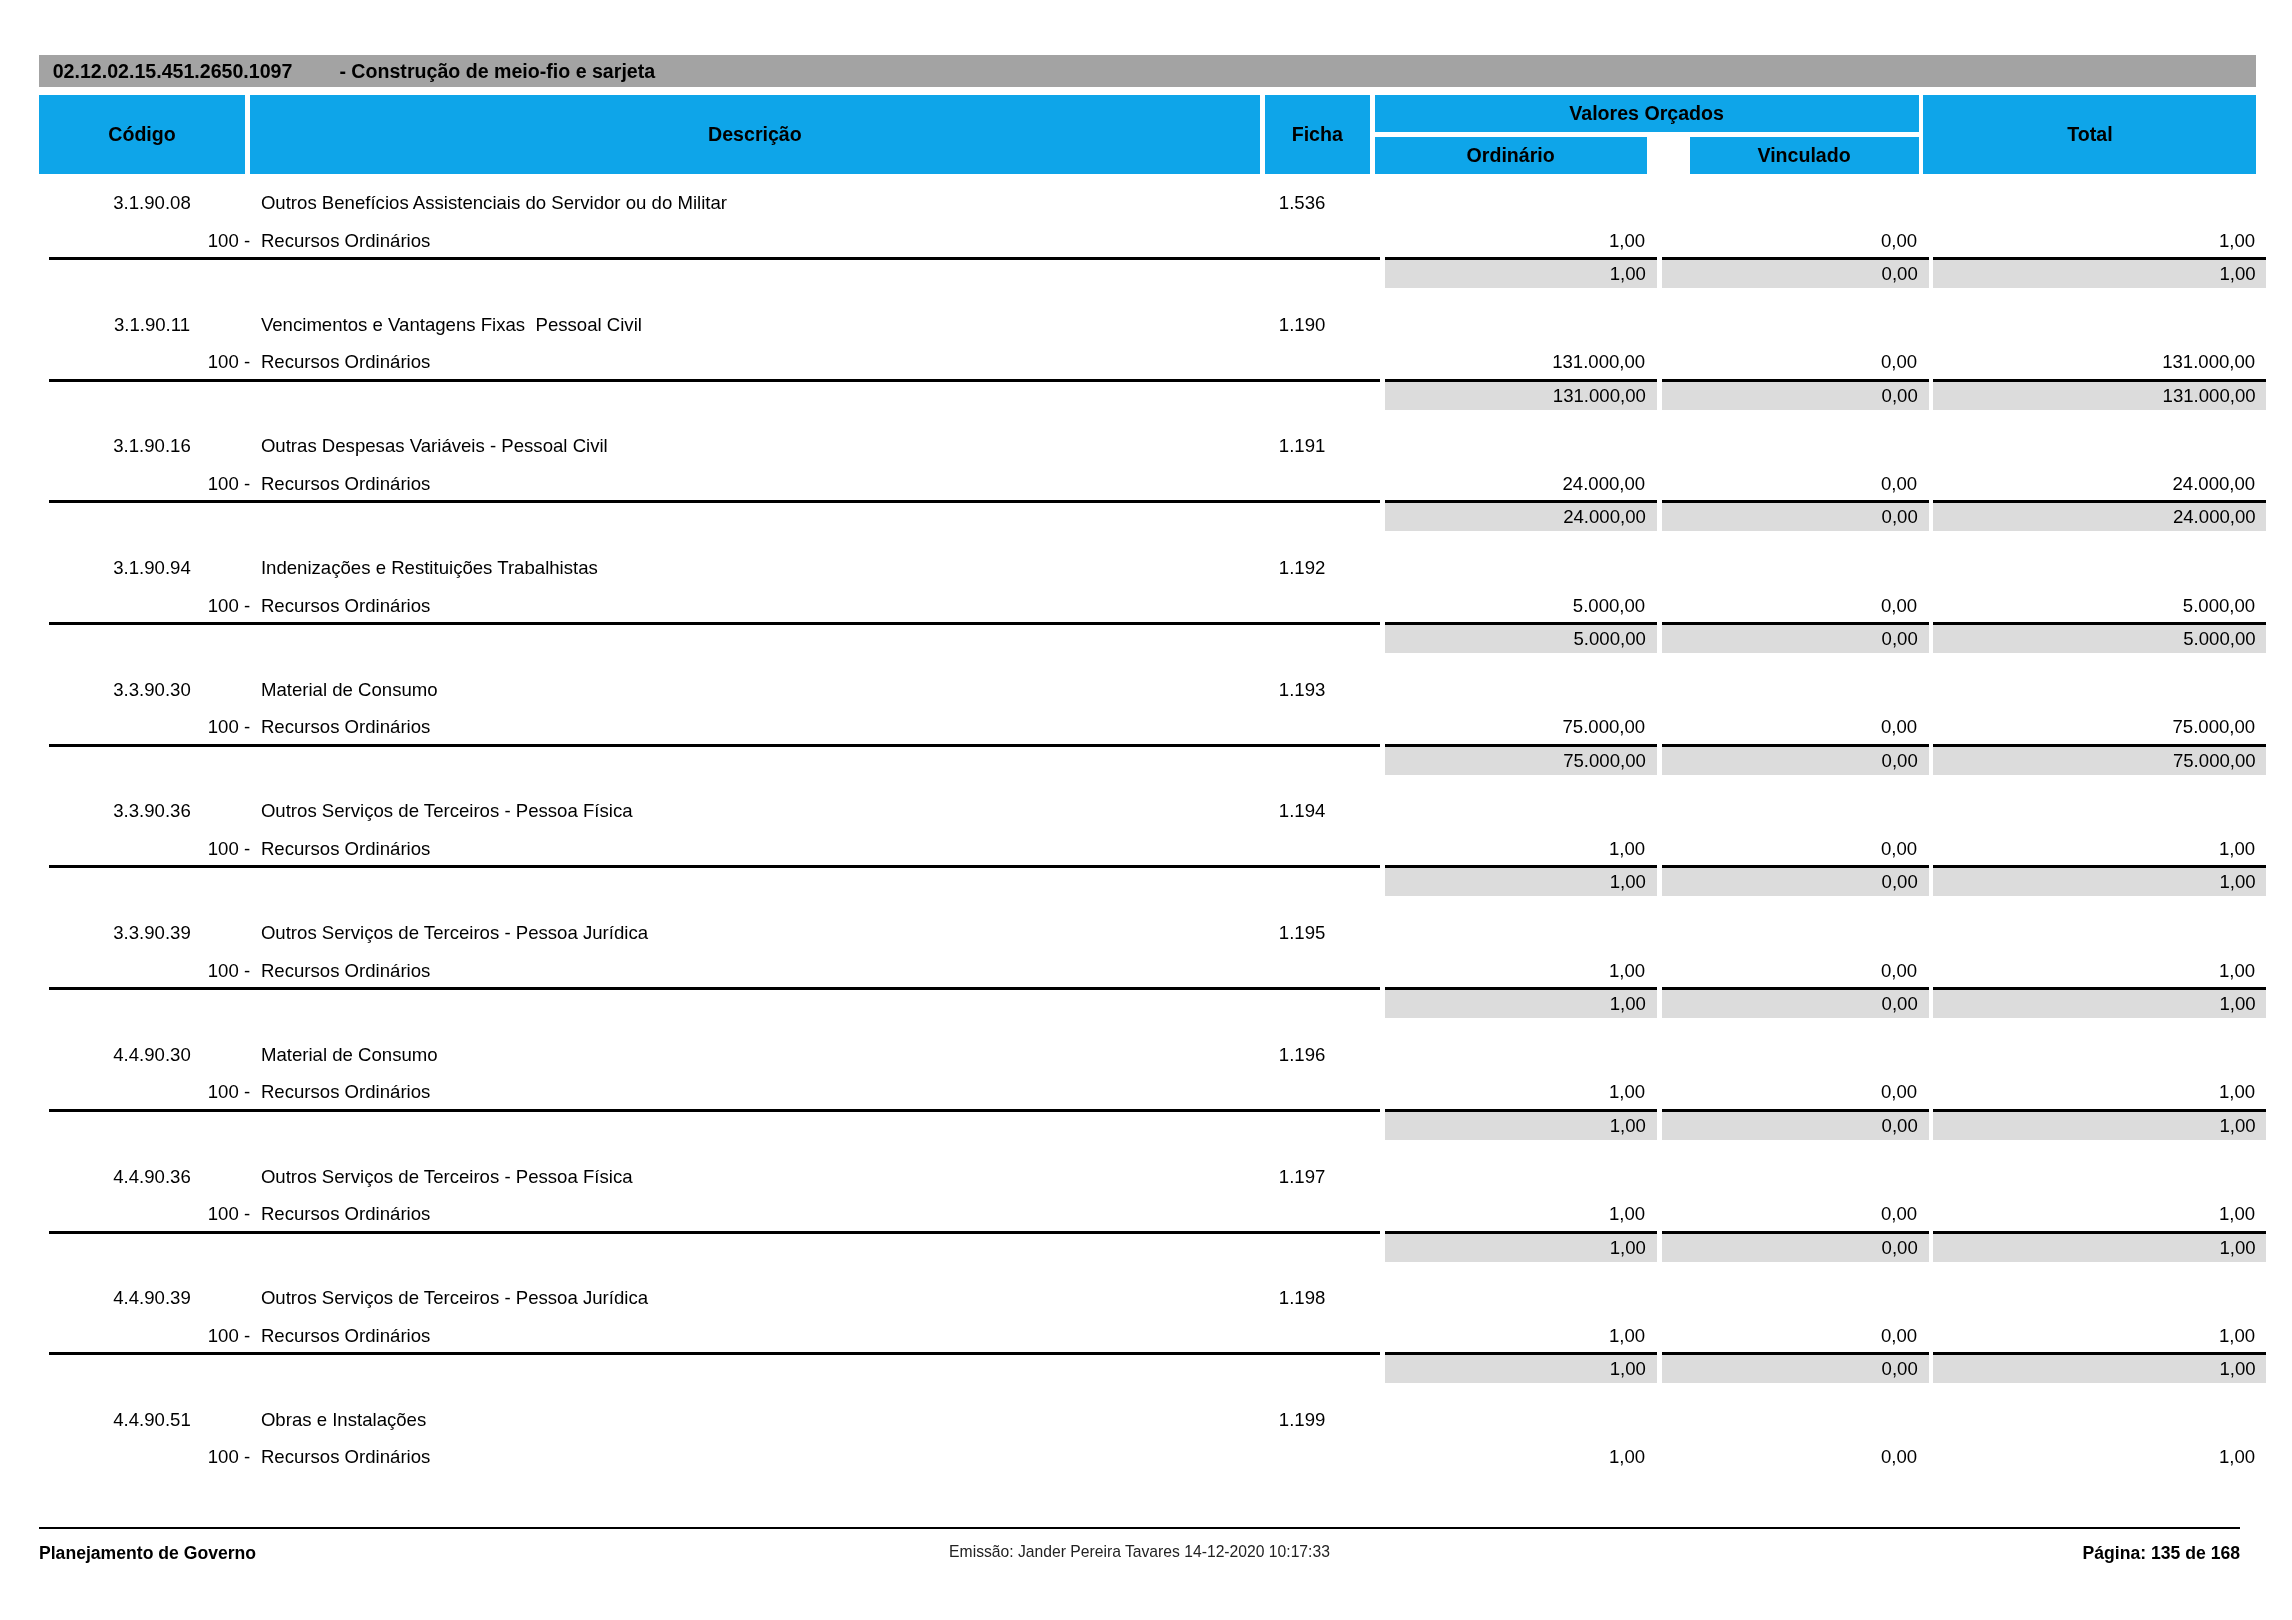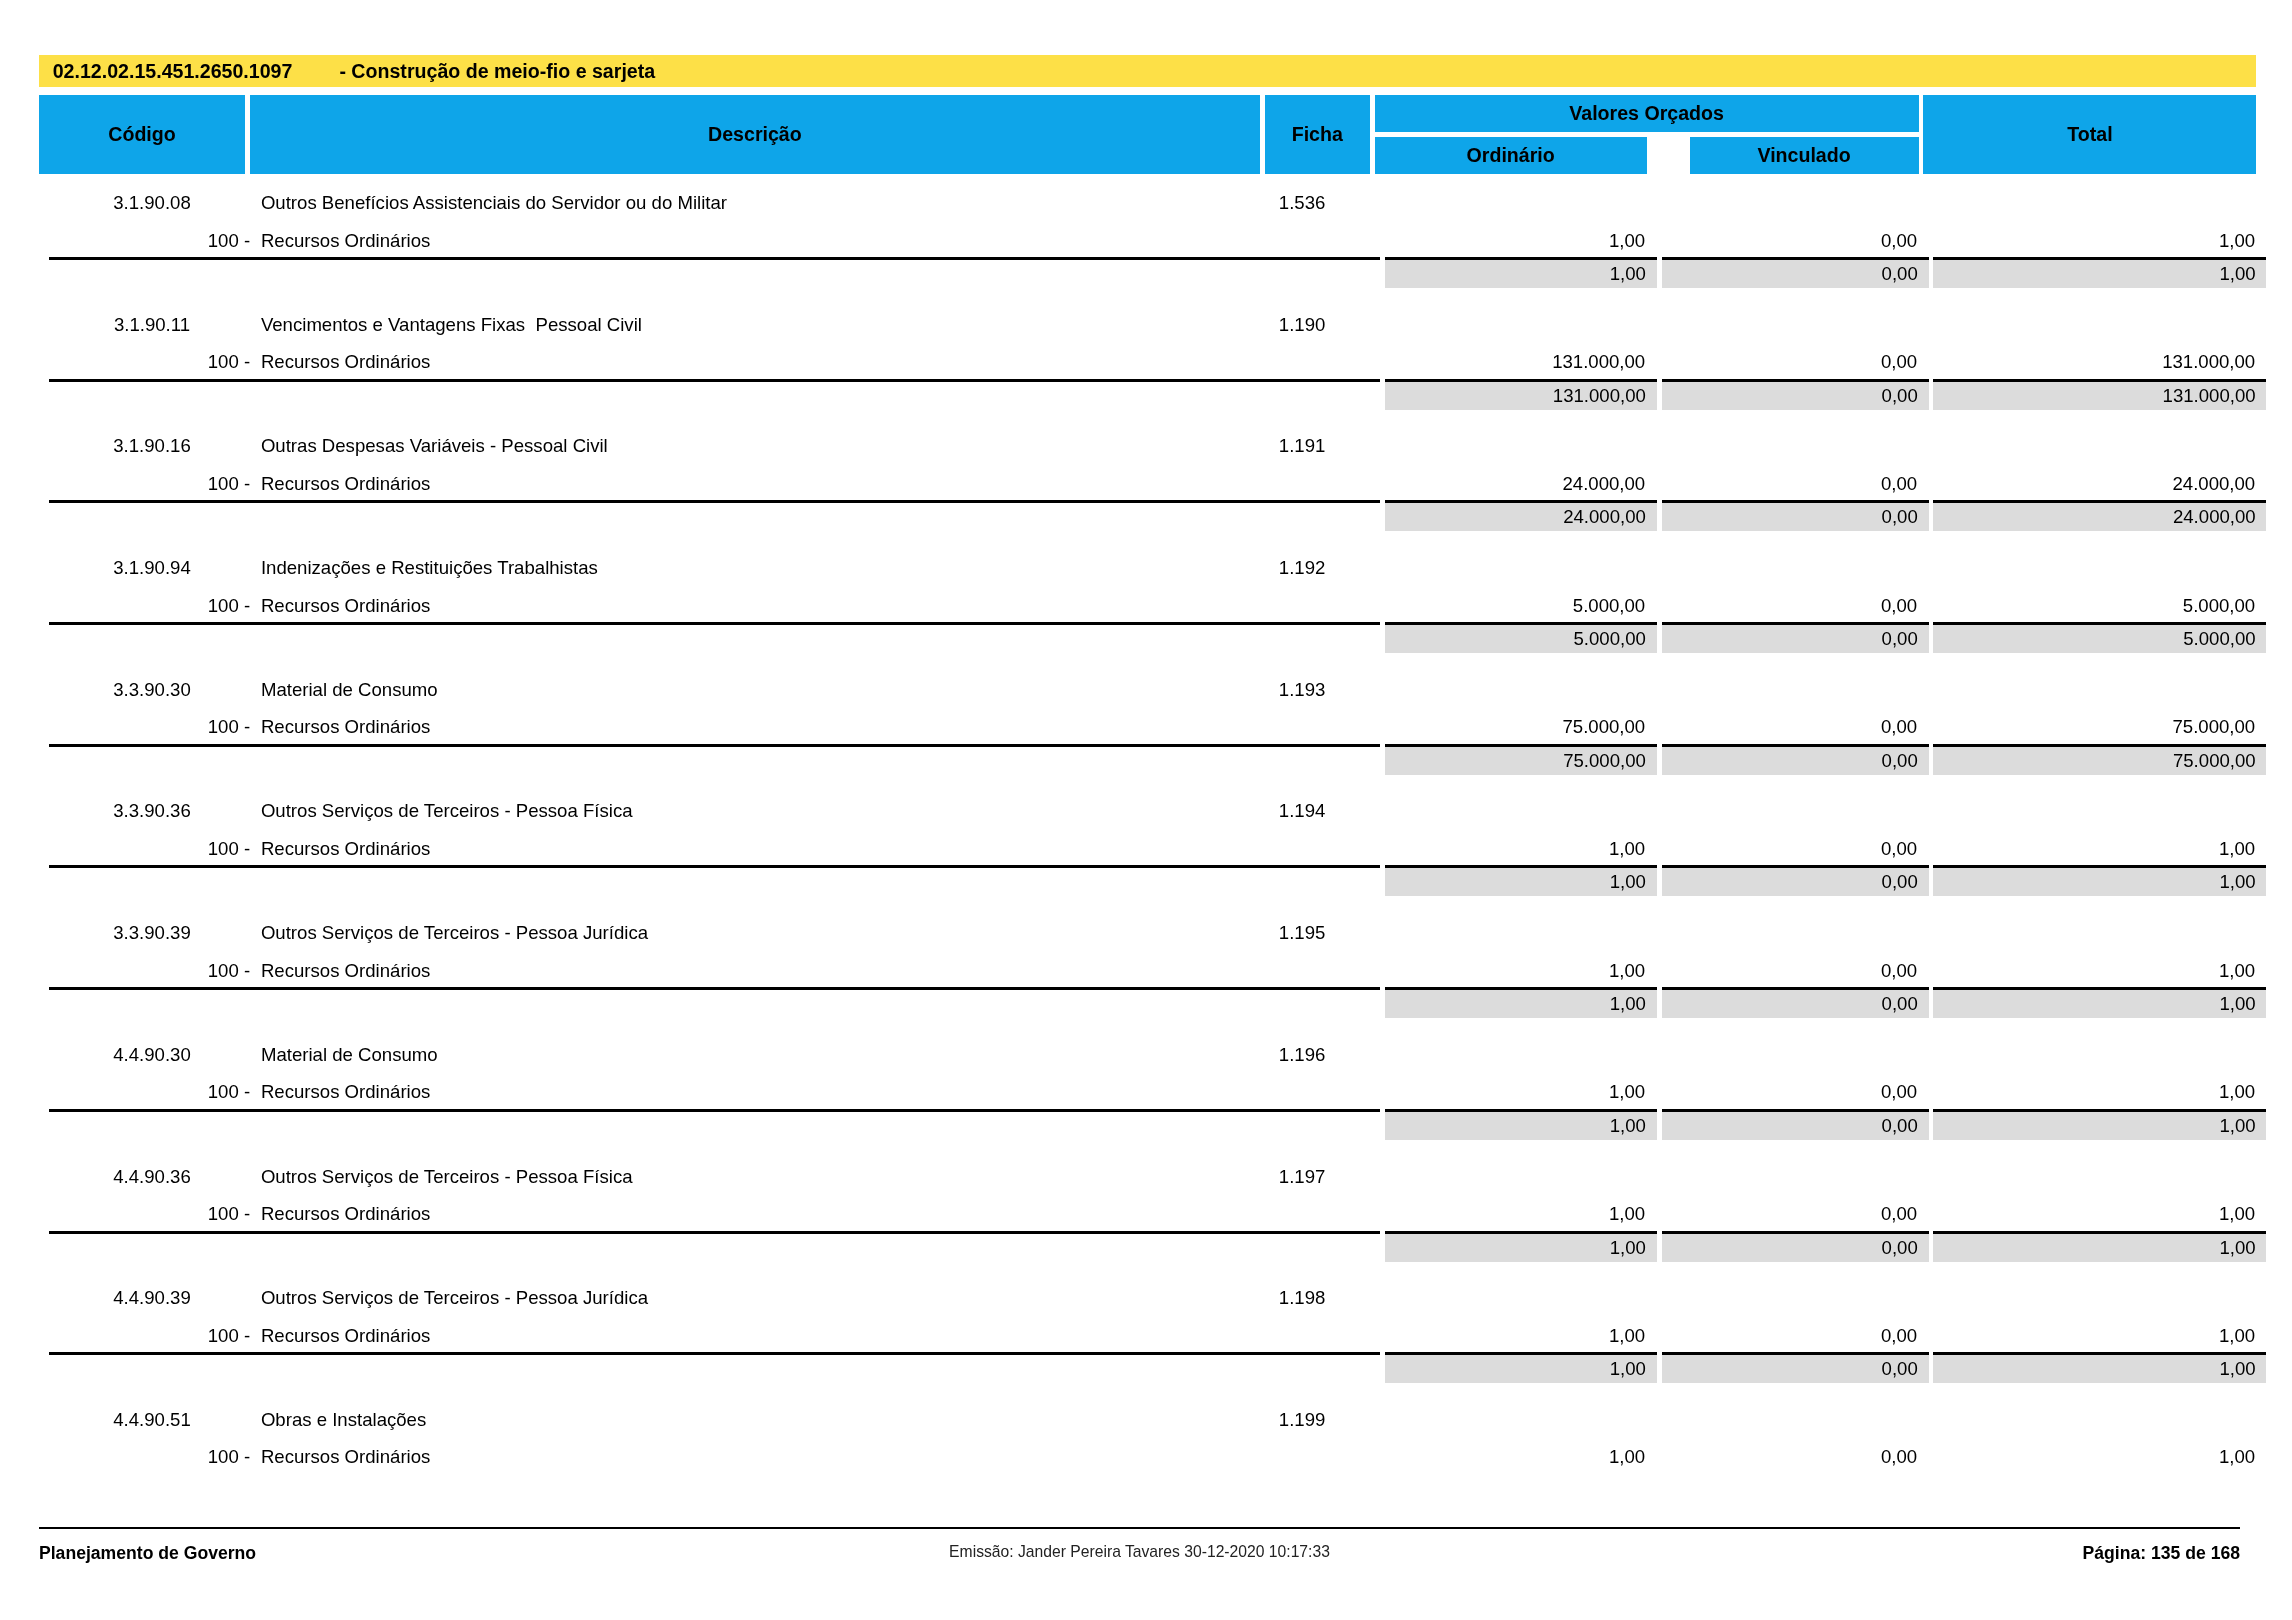--- a/index.html
+++ b/index.html
@@ -11,21 +11,21 @@
     color: #000;
     position: relative;
     overflow: hidden;
   }
   .sheet { position: absolute; inset: 0; }
 
   
   .title-bar {
     position: absolute; left: 39px; top: 55px;
     width: 2217px; height: 32px;
-    background: #fde047;
+    background: #a3a3a3;
     display: flex; align-items: center;
     font-weight: bold; font-size: 19.6px;
   }
   .title-bar .t-code { margin-left: 13.7px; }
   .title-bar .t-name { margin-left: 47px; }
 
   
   .thead {
     position: absolute; left: 39px; top: 95px;
     width: 2217px;
@@ -381,18 +381,18 @@
         <div class="cell-val">1,00</div>
         <div class="cell-val">0,00</div>
         <div class="cell-val">1,00</div>
       </div>
 
     </div>
   </div>
 
   <div class="footer">
     <span class="f-left">Planejamento de Governo</span>
-    <span class="f-center">Emissão: Jander Pereira Tavares 30-12-2020 10:17:33</span>
+    <span class="f-center">Emissão: Jander Pereira Tavares 14-12-2020 10:17:33</span>
     <span class="f-right">Página: 135 de 168</span>
   </div>
 
 </div>
 
 
 </body></html>

